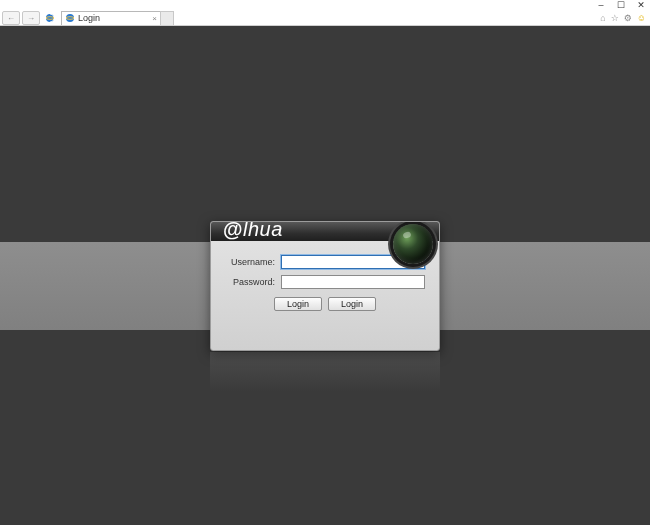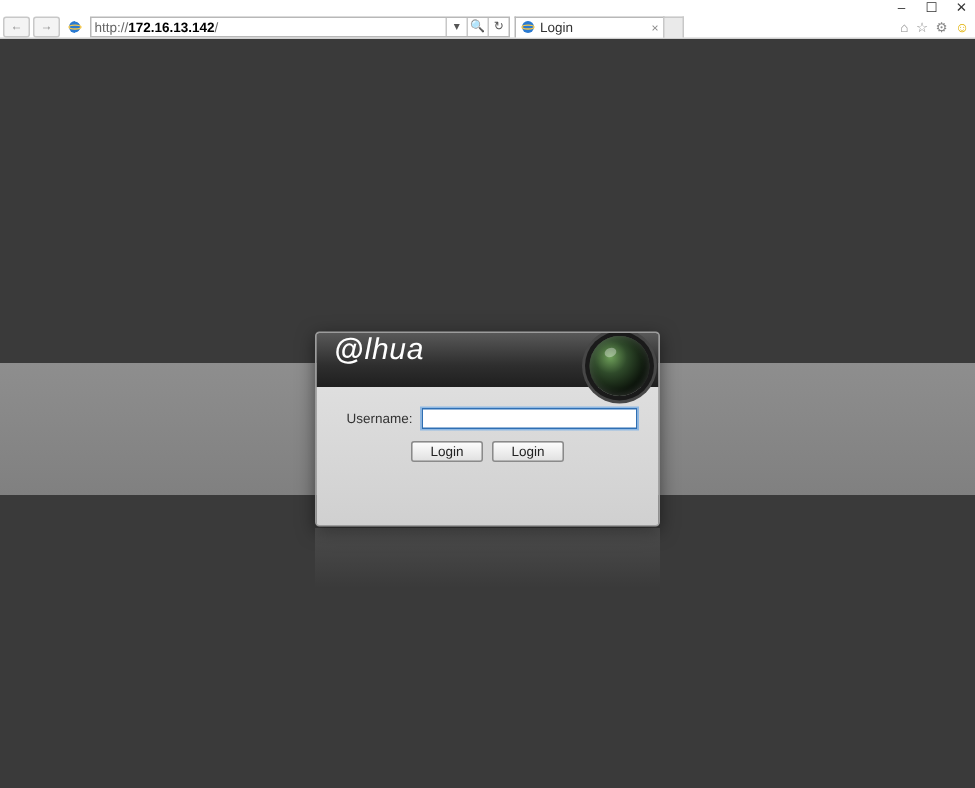--- a/index.html
+++ b/index.html
@@ -23,21 +23,21 @@
   .right-icons { margin-left: auto; display: flex; gap: 5px; padding-right: 4px; }
   .right-icons span { font-size: 9px; color: #888; }
   .gold { color: #e0b000 !important; }
 
   
   .viewport { position: relative; width: 650px; height: 499px; background: #3a3a3a; }
   .band { position: absolute; left: 0; right: 0; top: 216px; height: 88px; background: linear-gradient(to bottom, #8e8e8e, #808080); }
 
   .panel { position: absolute; left: 210px; top: 195px; width: 230px; height: 130px; background: linear-gradient(to bottom, #e4e4e4, #d0d0d0); border: 1px solid #9c9c9c; border-radius: 3px; box-shadow: 0 3px 12px rgba(0,0,0,0.5); overflow: hidden; }
 
-  .panel-head { height: 36px; background: linear-gradient(to bottom, #585858, #2e2e2e 60%, #1f1f1f); display: flex; align-items: flex-start; padding-left: 12px; position: relative; }
+  .panel-head { height: 19px; background: linear-gradient(to bottom, #585858, #2e2e2e 60%, #1f1f1f); display: flex; align-items: flex-end; padding-left: 12px; position: relative; }
   .logo { color: #fff; font-family: Arial, sans-serif; font-size: 20px; letter-spacing: 0.5px; font-style: italic; font-weight: 300; }
   .logo .at { font-weight: 700; font-style: normal; }
   .lens { position: absolute; right: 6px; top: 2px; width: 40px; height: 40px; border-radius: 50%; background: radial-gradient(circle at 35% 35%, #6fa05a 0%, #2f4a2a 30%, #0c140b 65%, #000 100%); box-shadow: 0 0 0 3px #1a1a1a, 0 0 0 5px #474747, inset 0 0 6px rgba(255,255,255,0.2); }
   .lens::after { content: ""; position: absolute; left: 10px; top: 8px; width: 8px; height: 6px; background: rgba(255,255,255,0.35); border-radius: 50%; transform: rotate(-20deg); }
 
   .panel-body { padding: 14px 14px 10px 14px; }
   .frow { display: flex; align-items: center; margin-bottom: 6px; }
   .flabel { width: 56px; text-align: right; font-size: 9px; color: #333; padding-right: 6px; }
   .finput { flex: 1; height: 14px; border: 1px solid #8a8a8a; background: #fff; font-size: 9px; padding: 0 2px; }
   .finput.focus { border-color: #2f6fb3; outline: 1px solid #8fb9e4; }
@@ -61,30 +61,20 @@
 <div class="toolrow">
   <div class="navbtn">←</div>
   <div class="navbtn">→</div>
   <div class="ie-icon">
     <svg class="ie-svg" viewBox="0 0 10 10">
         <circle cx="5" cy="5" r="4" fill="#2a7ad1"></circle>
         <path d="M5 1a4 4 0 0 1 0 8" fill="none" stroke="#fff" stroke-width="0.8"></path>
         <ellipse cx="5" cy="5" rx="4" ry="1.3" fill="none" stroke="#f7c84a" stroke-width="0.9"></ellipse>
       </svg>
   </div>
-  <div class="addr-wrap">
-    <div class="addr">
-      <span>http://</span>
-        <b>172.16.13.142</b>
-        <span>/</span>
-    </div>
-    <div class="addr-ctl">▾</div>
-    <div class="addr-ctl">🔍</div>
-    <div class="addr-ctl">↻</div>
-  </div>
   <div class="tab">
     <svg class="ie-svg" viewBox="0 0 10 10">
         <circle cx="5" cy="5" r="4" fill="#2a7ad1"></circle>
         <ellipse cx="5" cy="5" rx="4" ry="1.3" fill="none" stroke="#f7c84a" stroke-width="0.9"></ellipse>
       </svg>
     <span class="ttl">Login</span>
     <span class="x">×</span>
   </div>
   <div class="newtab"></div>
   <div class="right-icons">
@@ -103,20 +93,24 @@
       <div class="logo">
         <span class="at">@</span><span>lhua</span>
       </div>
       <div class="lens"></div>
     </div>
     <div class="panel-body">
       <div class="frow">
         <div class="flabel">Username:</div>
         <input class="finput focus" type="text" value="" style="">
       </div>
+      <div class="frow">
+        <div class="flabel">Password:</div>
+        <input class="finput" type="password" value="" style="">
+      </div>
       <div class="btnrow">
         <div class="btn">Login</div>
         <div class="btn">Login</div>
       </div>
     </div>
   </div>
 
   <div class="reflection"></div>
 </div>
 

